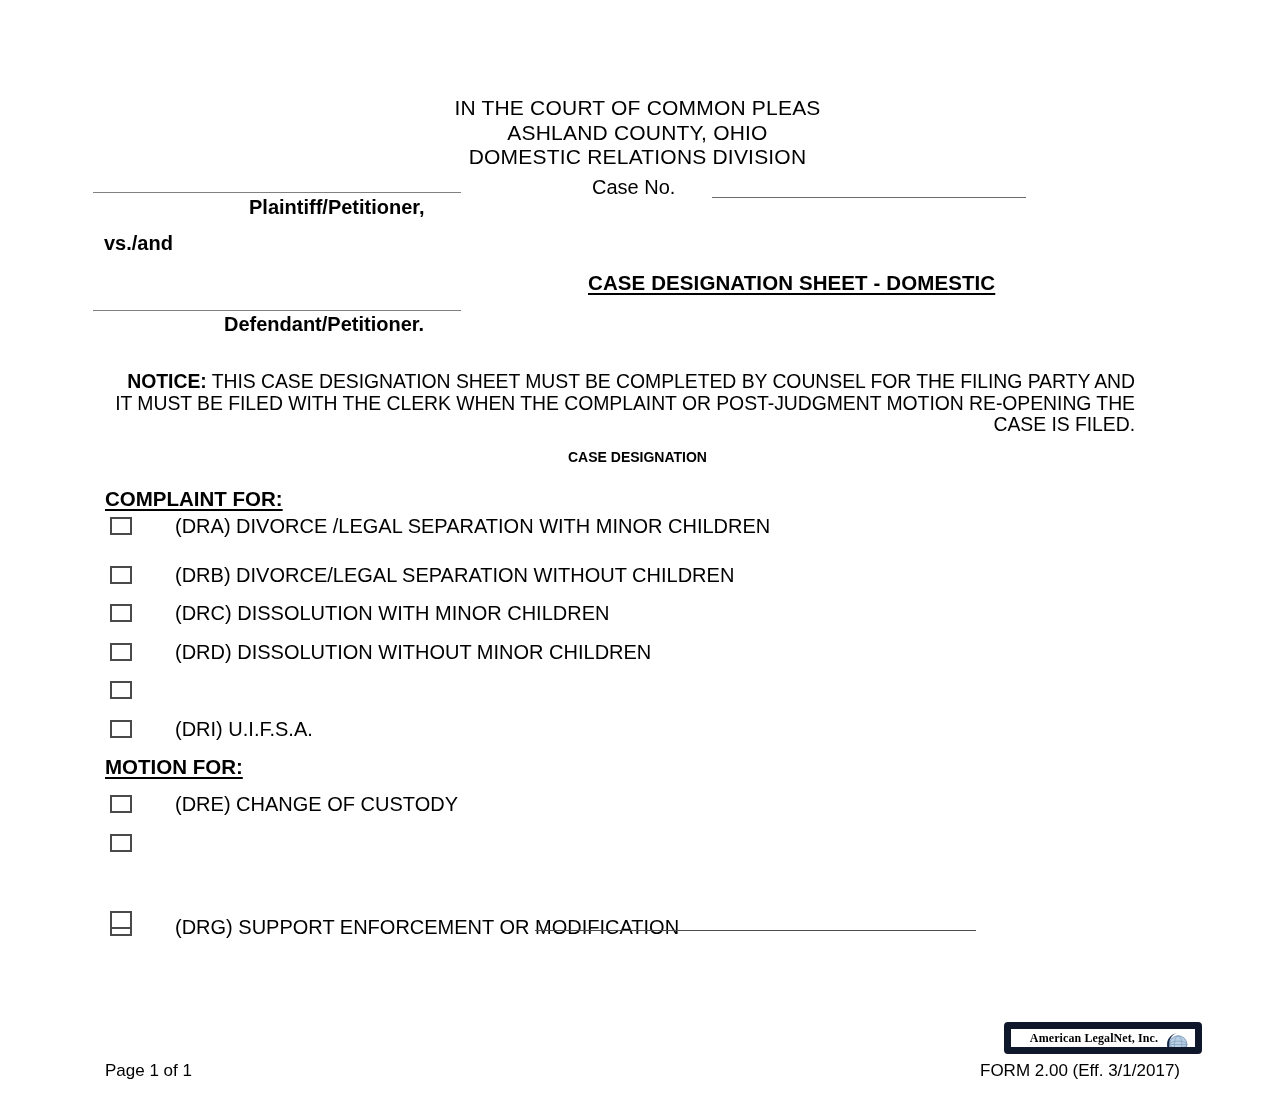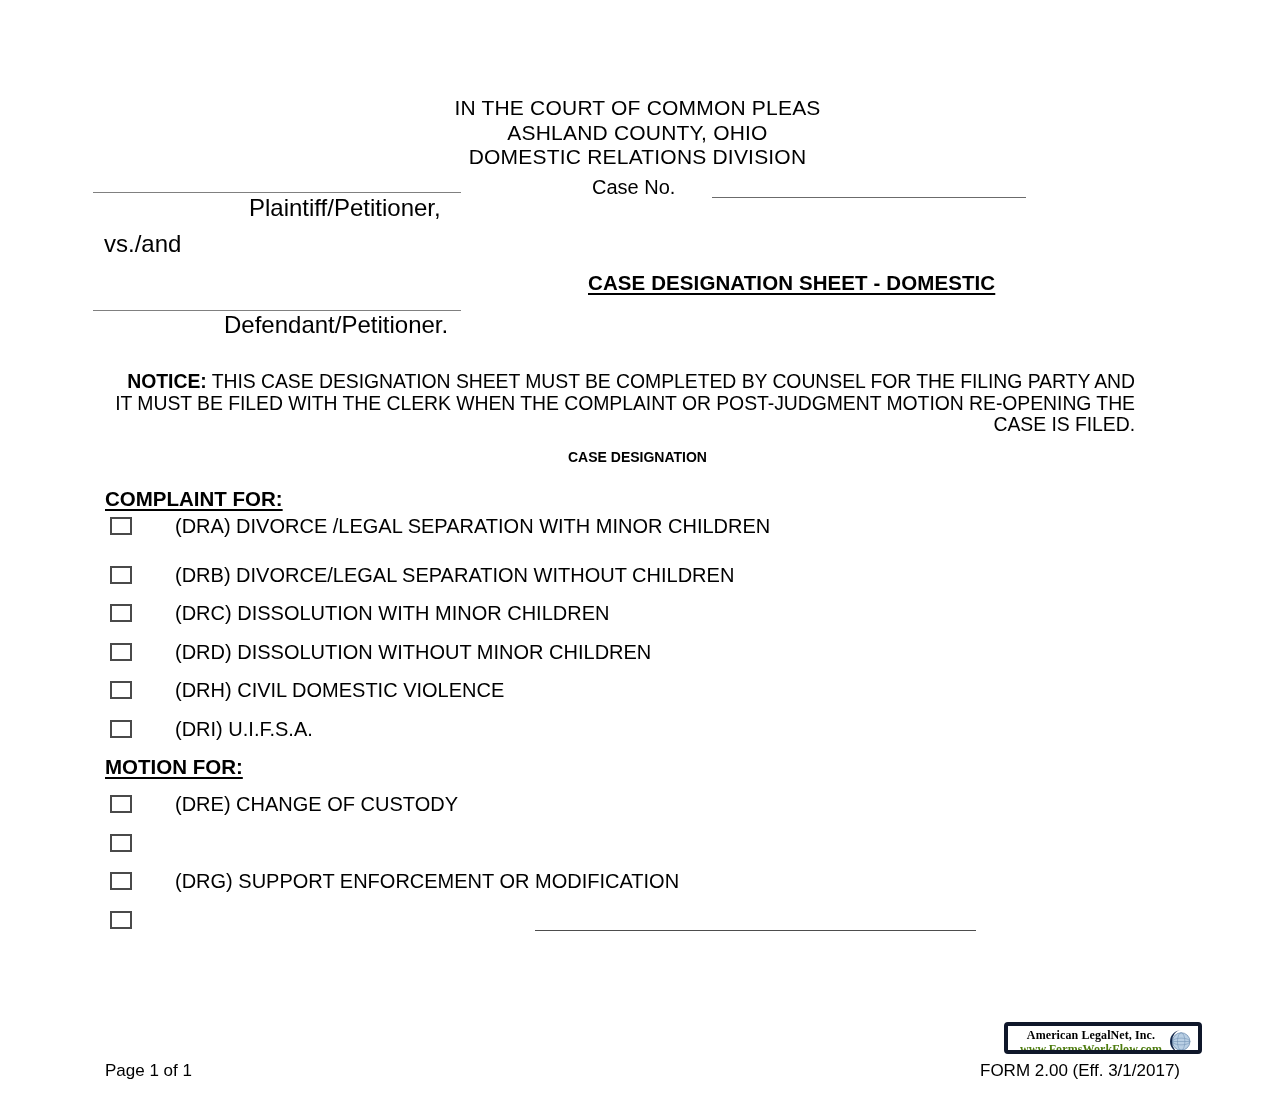--- a/index.html
+++ b/index.html
@@ -45,23 +45,24 @@
     height: 0;
     border-top: 1.6px solid #808080;
   }
   .rule-plaintiff { left: 93px;  top: 192px; width: 368px; }
   .rule-defendant { left: 93px;  top: 310px; width: 368px; }
   .rule-caseno    { left: 712px; top: 197px; width: 314px; border-top-color:#6b6b6b; }
   .rule-specify   { left: 535px; top: 930px; width: 441px; border-top-color:#4d4d4d; border-top-width: 1.8px; }
 
   .party-label {
     position: absolute;
-    font-size: 24px;
+    font-size: 20px;
     line-height: 23px;
     white-space: nowrap;
+    font-weight: bold;
   }
   .lbl-plaintiff { left: 249px; top: 196px; }
   .lbl-vsand     { left: 104px; top: 232px; }
   .lbl-defendant { left: 224px; top: 313px; }
 
   .caseno-label {
     position: absolute;
     left: 592px; top: 176px;
     font-size: 20px;
     line-height: 23px;
@@ -158,21 +159,21 @@
     white-space: nowrap;
   }
 
   
   .aln-box {
     position: absolute;
     left: 1004px;
     top: 1022px;
     width: 198px;
     height: 32px;
-    border: 4px solid #0f172a;
+    border: 7px solid #0f172a;
     border-radius: 4px;
     background: #ffffff;
     overflow: hidden;
   }
   .aln-text {
     position: absolute;
     left: 8px;
     top: 2px;
     width: 150px;
     text-align: center;
@@ -250,38 +251,37 @@
       <div class="cbrow" style="top: 602px;">
         <div class="cbox"></div>
         <div class="cblabel">(DRC) DISSOLUTION WITH MINOR CHILDREN</div>
       </div>
       <div class="cbrow" style="top: 640.5px;">
         <div class="cbox"></div>
         <div class="cblabel">(DRD) DISSOLUTION WITHOUT MINOR CHILDREN</div>
       </div>
       <div class="cbrow" style="top: 679px;">
         <div class="cbox"></div>
-        <div class="cblabel">(DRH) CIVIL DOMESTIC VIOLENCE</div>
       </div>
       <div class="cbrow" style="top: 717.5px;">
         <div class="cbox"></div>
         <div class="cblabel">(DRI) U.I.F.S.A.</div>
       </div>
     </div>
 
   <div class="group-heading gh-motion">MOTION FOR:</div>
   <div id="motion-rows">
       <div class="cbrow" style="top: 793px;">
         <div class="cbox"></div>
         <div class="cblabel">(DRE) CHANGE OF CUSTODY</div>
       </div>
       <div class="cbrow" style="top: 831.5px;">
         <div class="cbox"></div>
       </div>
-      <div class="cbrow" style="top: 870px;">
+      <div class="cbrow" style="top: 916px;">
         <div class="cbox"></div>
         <div class="cblabel">(DRG) SUPPORT ENFORCEMENT OR MODIFICATION</div>
       </div>
       <div class="cbrow" style="top: 908.5px;">
         <div class="cbox"></div>
       </div>
     </div>
 
   <div class="rule rule-specify"></div>
 

